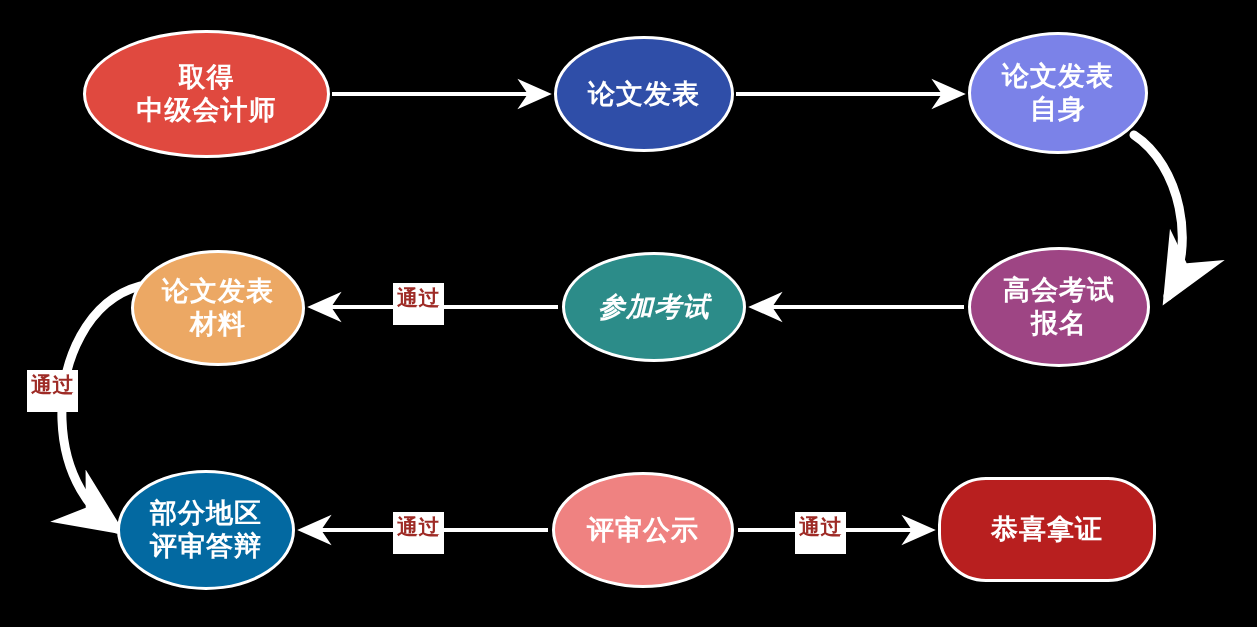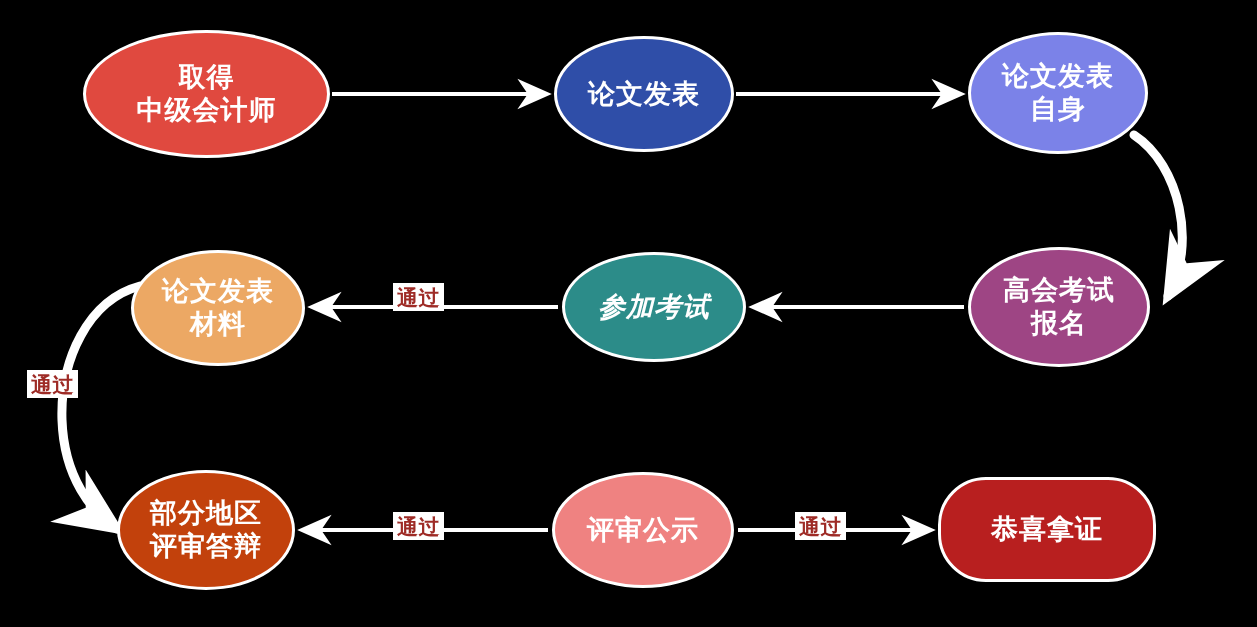--- a/index.html
+++ b/index.html
@@ -43,21 +43,21 @@
   .node.roundrect { border-radius: 48px; }
   .node .label { white-space: pre-line; }
 
   .edge-label {
     position: absolute;
     background: #ffffff;
     color: #9e2b26;
     font-weight: bold;
     font-size: 21px;
     line-height: 1.1;
-    padding: 3px 4px 2px 4px;
+    padding: 3px 4px 16px 4px;
     letter-spacing: 0.5px;
     z-index: 8;
     white-space: nowrap;
   }
 </style>
 </head>
 <body>
 
 <div id="stage">
 
@@ -109,21 +109,21 @@
 
   <div class="node ellipse" style="left:562px; top:252px; width:184px; height:110px; background:#2c8c89; font-size:27px;font-style:italic;">
     <span class="label">参加考试</span>
   </div>
 
   <div class="node ellipse" style="left:131px; top:250px; width:174px; height:116px; background:#eca864; font-size:27px;">
     <span class="label">论文发表
 材料</span>
   </div>
 
-  <div class="node ellipse" style="left:117px; top:470px; width:178px; height:120px; background:#c2410c; font-size:27px;">
+  <div class="node ellipse" style="left:117px; top:470px; width:178px; height:120px; background:#0369a1; font-size:27px;">
     <span class="label">部分地区
 评审答辩</span>
   </div>
 
   <div class="node ellipse" style="left:552px; top:472px; width:182px; height:116px; background:#ef8281; font-size:27px;">
     <span class="label">评审公示</span>
   </div>
 
   <div class="node roundrect" style="left:938px; top:477px; width:218px; height:105px; background:#b81f1f; font-size:27px;">
     <span class="label">恭喜拿证</span>

